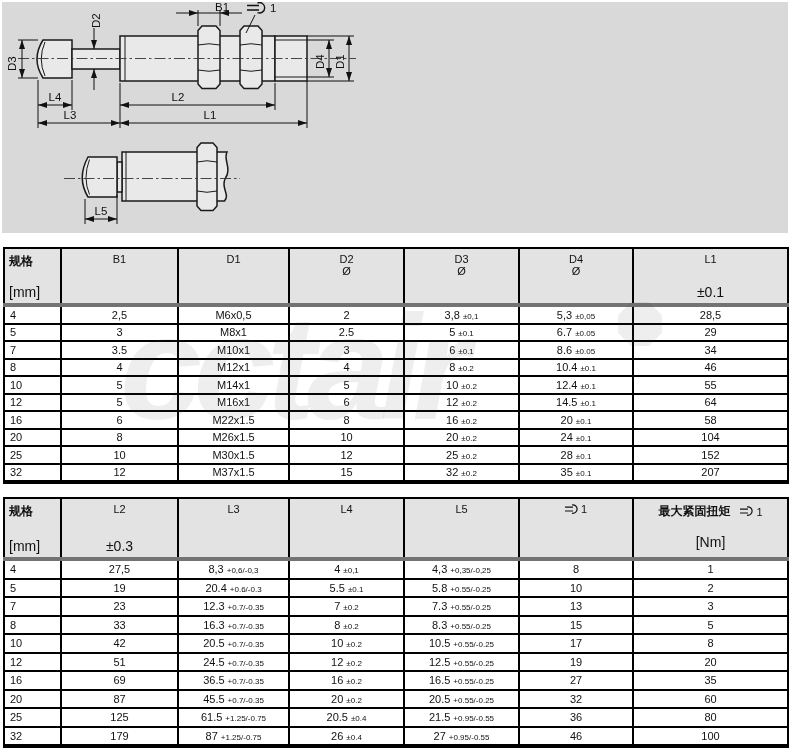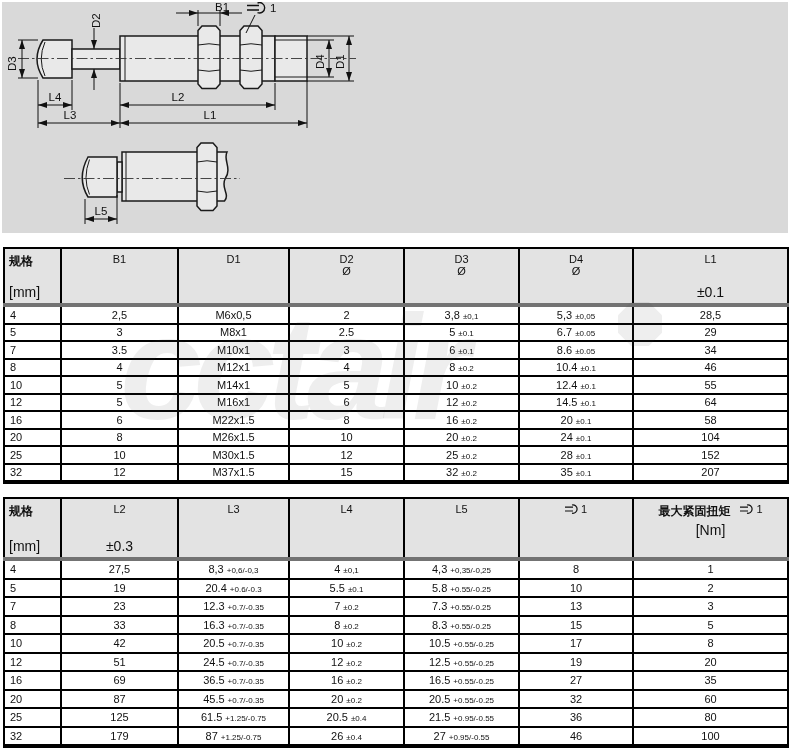--- a/index.html
+++ b/index.html
@@ -50,21 +50,21 @@
   #t2 .hd{min-height:58px}
   .hd.left{align-items:flex-start}
   .hd-main{font-size:11px}
   .hd-sub{font-size:11px;margin-top:3px}
   .hd-bottom{font-size:14px}
   .cjk{font-weight:bold;font-size:12px}
   .val{font-size:11px}
   .tol{font-size:8px;margin-left:3px}
   .wrench{display:inline-flex;align-items:center;gap:1px}
   .wrench svg{display:inline-block}
-  .hd-line{display:flex;align-items:flex-start;justify-content:center;gap:10px;flex-wrap:nowrap}
+  .hd-line{display:flex;align-items:center;justify-content:center;gap:10px;flex-wrap:nowrap}
 </style>
 </head>
 <body style="background: rgb(255, 255, 255);">
 
 <div class="drawing-area" style="background: rgb(217, 217, 217);">
   <svg width="786" height="231" viewBox="0 0 786 231">
     <defs>
       <marker id="arr" markerWidth="10" markerHeight="7" refX="9" refY="3" orient="auto" markerUnits="userSpaceOnUse">
         <path d="M0 0 L9 3 L0 6 Z" fill="#111"></path>
       </marker>
@@ -381,21 +381,21 @@
           <span class="hd-line">
             <span class="cjk">最大紧固扭矩</span>
             <span class="wrench">
               <svg width="15" height="11" viewBox="0 0 15 11">
                   <path d="M0 3.2 H8 M0 7 H8" stroke="#111" stroke-width="1.2" fill="none"></path>
                   <path d="M7 1 a4.2 4.2 0 1 1 0 8.2" stroke="#111" stroke-width="1.2" fill="none"></path>
                 </svg>
               <span class="hd-main">1</span>
             </span>
           </span>
-          <span class="hd-bottom" style="margin-top:2px">[Nm]</span>
+          <span class="hd-bottom" style="margin-top:14px">[Nm]</span>
         </div>
       </th>
     </tr>
   </thead>
   <tbody>
       <tr>
         <td>4</td>
         <td>27,5</td>
         <td><span class="val">8,3</span><span class="tol">+0,6/-0,3</span></td>
         <td><span class="val">4</span><span class="tol">±0,1</span></td>

